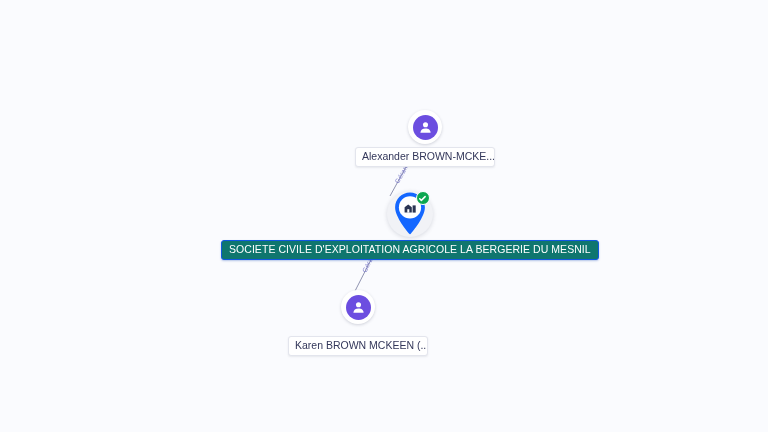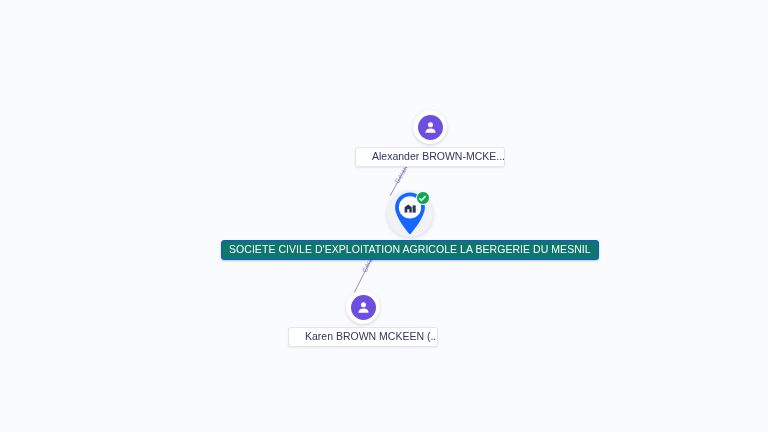--- a/index.html
+++ b/index.html
@@ -99,21 +99,21 @@
     margin-top: 3px;
     max-width: 126px;
     white-space: nowrap;
     overflow: hidden;
     background: #ffffff;
     border: 1px solid #e3e5ed;
     border-radius: 3px;
     color: #33375a;
     font-size: 10.5px;
     line-height: 13px;
-    padding: 2px 6px 3px 16px;
+    padding: 2px 6px 3px 6px;
     box-shadow: 0 1px 2px rgba(60, 64, 90, 0.10);
   }
 
   .node-label.primary {
     background: #0f766e;
     border: 1px solid #1158e0;
     border-radius: 3px;
     color: #ffffff;
     font-size: 10.5px;
     letter-spacing: 0.05px;
@@ -177,21 +177,21 @@
             <svg width="9" height="9" viewBox="0 0 12 12" aria-hidden="true">
               <path d="M2.3 6.3l2.2 2.2 5-5" stroke="#ffffff" stroke-width="2" fill="none" stroke-linecap="round" stroke-linejoin="round"></path>
             </svg>
           </div>
         </div>
       </div>
     </div>
     <div class="node-label primary">SOCIETE CIVILE D'EXPLOITATION AGRICOLE LA BERGERIE DU MESNIL</div>
   </div>
 
-  <div class="node" style="left: 288px; top: 290px;">
+  <div class="node" style="left: 288px; top: 290px; gap: 9px;">
     <div class="person-halo">
       <div class="person-avatar">
         <svg width="17" height="17" viewBox="0 0 24 24" aria-hidden="true">
           <circle cx="12" cy="8.2" r="3.6" fill="#ffffff"></circle>
           <path d="M4.8 19.4c0-3.8 3.2-5.9 7.2-5.9s7.2 2.1 7.2 5.9z" fill="#ffffff"></path>
         </svg>
       </div>
     </div>
     <div class="node-label">Karen BROWN MCKEEN (...</div>
   </div>

